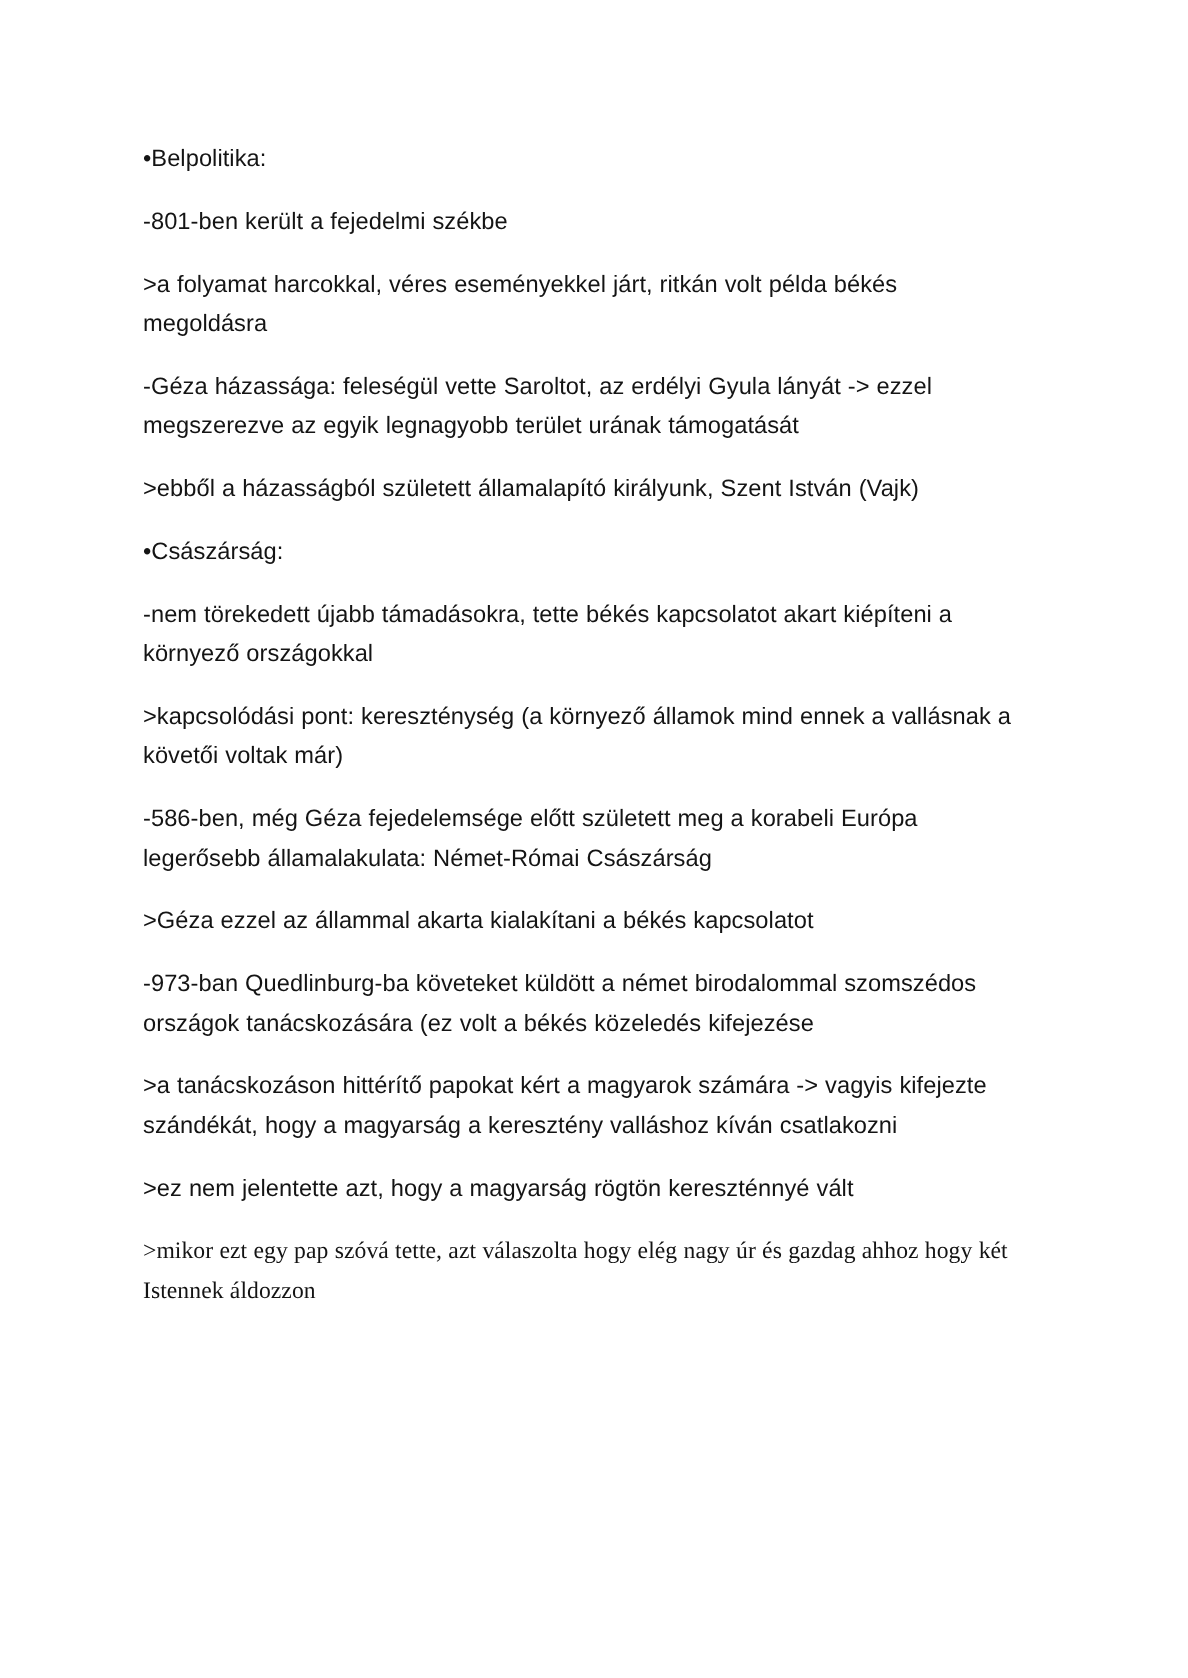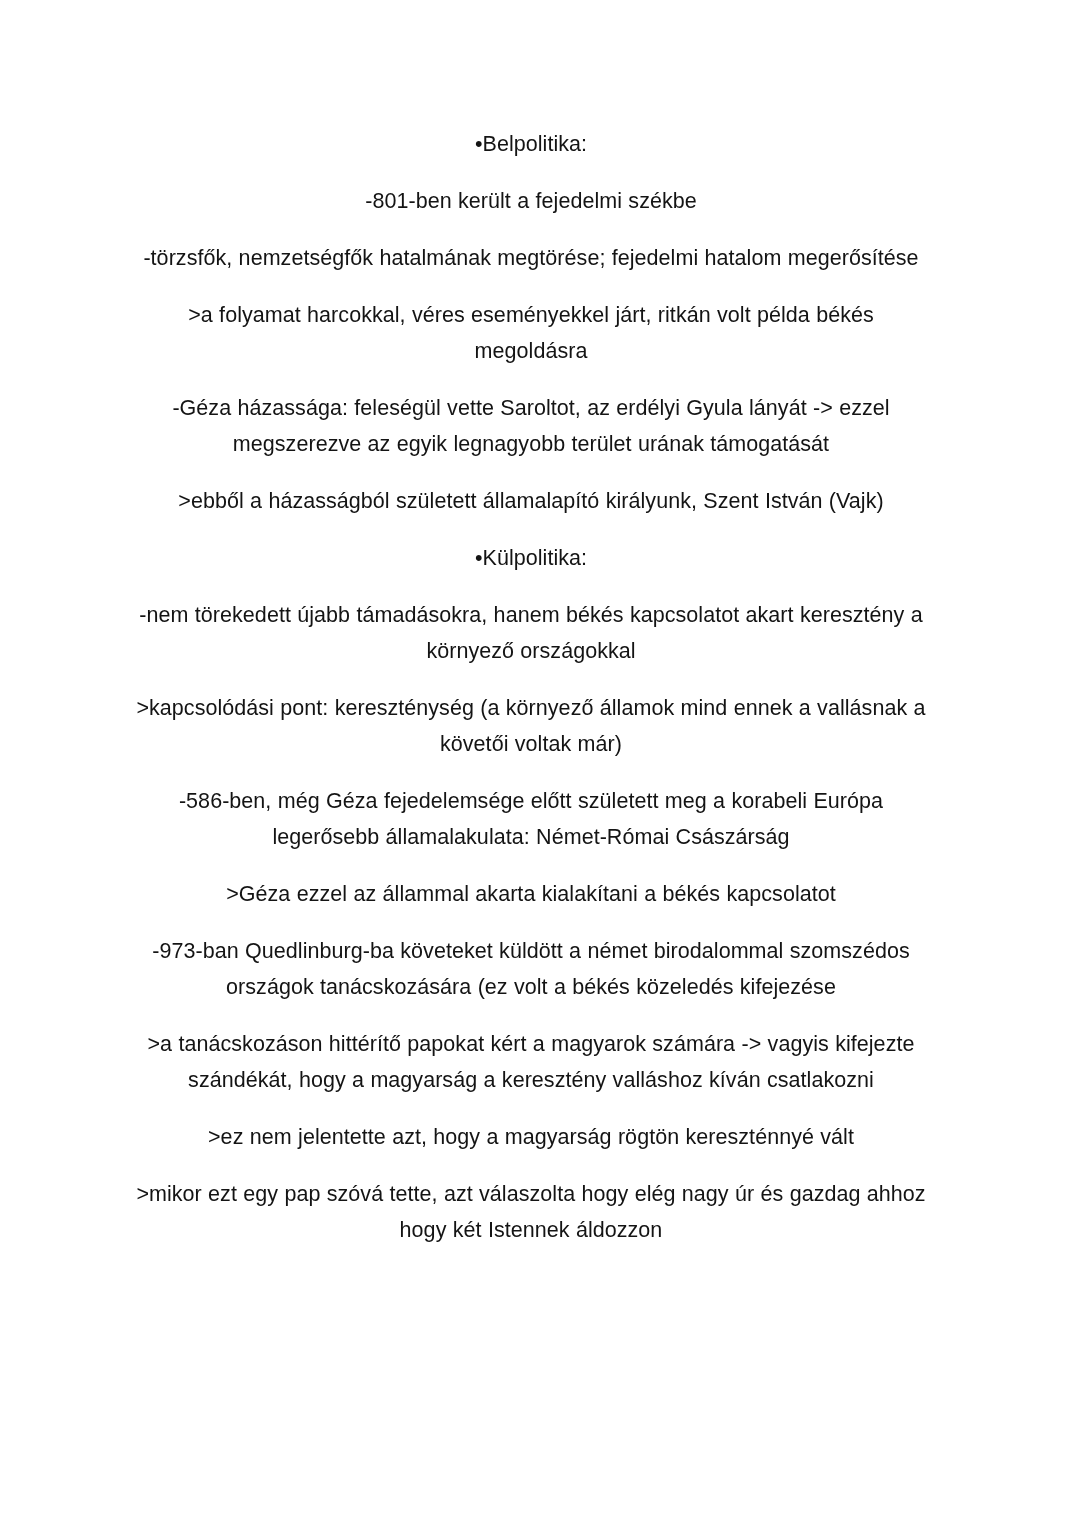--- a/index.html
+++ b/index.html
@@ -30,55 +30,55 @@
     top: 126px;
     width: 806px;
   }
 
   .para {
     font-size: 21.5px;
     line-height: 36px;
     letter-spacing: 0.05px;
     color: #141414;
     margin: 0 0 21px 4px;
-    text-align: center;
+    text-align: left;
     white-space: pre-wrap;
     word-spacing: 0.3px;
   }
 
   .para:last-child {
     margin-bottom: 0;
+    font-family: Liberation Serif, serif;
   }
 
   
   .para.bullet {
     font-size: 21.5px;
   }
 </style>
 </head>
 <body>
 
 <div class="page">
   <div class="doc-body">
 
     <p class="para bullet">•Belpolitika:</p>
 
     <p class="para">-801-ben került a fejedelmi székbe</p>
 
-    <p class="para">-törzsfők, nemzetségfők hatalmának megtörése; fejedelmi hatalom megerősítése</p>
 
     <p class="para">&gt;a folyamat harcokkal, véres eseményekkel járt, ritkán volt példa békés megoldásra</p>
 
     <p class="para">-Géza házassága: feleségül vette Saroltot, az erdélyi Gyula lányát -&gt; ezzel megszerezve az egyik legnagyobb terület urának támogatását</p>
 
     <p class="para">&gt;ebből a házasságból született államalapító királyunk, Szent István (Vajk)</p>
 
-    <p class="para bullet">•Külpolitika:</p>
+    <p class="para bullet">•Császárság:</p>
 
-    <p class="para">-nem törekedett újabb támadásokra, hanem békés kapcsolatot akart keresztény a környező országokkal</p>
+    <p class="para">-nem törekedett újabb támadásokra, tette békés kapcsolatot akart kiépíteni a környező országokkal</p>
 
     <p class="para">&gt;kapcsolódási pont: kereszténység (a környező államok mind ennek a vallásnak a követői voltak már)</p>
 
     <p class="para">-586-ben, még Géza fejedelemsége előtt született meg a korabeli Európa legerősebb államalakulata: Német-Római Császárság</p>
 
     <p class="para">&gt;Géza ezzel az állammal akarta kialakítani a békés kapcsolatot</p>
 
     <p class="para">-973-ban Quedlinburg-ba követeket küldött a német birodalommal szomszédos országok tanácskozására (ez volt a békés közeledés kifejezése</p>
 
     <p class="para">&gt;a tanácskozáson hittérítő papokat kért a magyarok számára -&gt; vagyis kifejezte szándékát, hogy a magyarság a keresztény valláshoz kíván csatlakozni</p>

